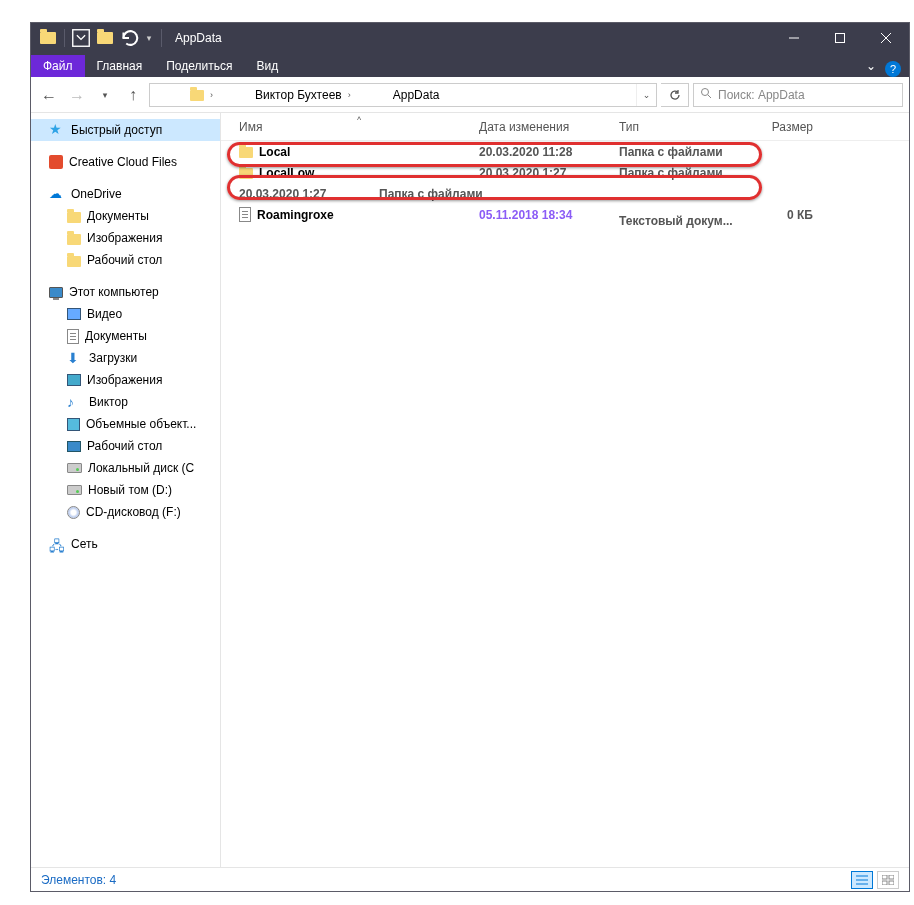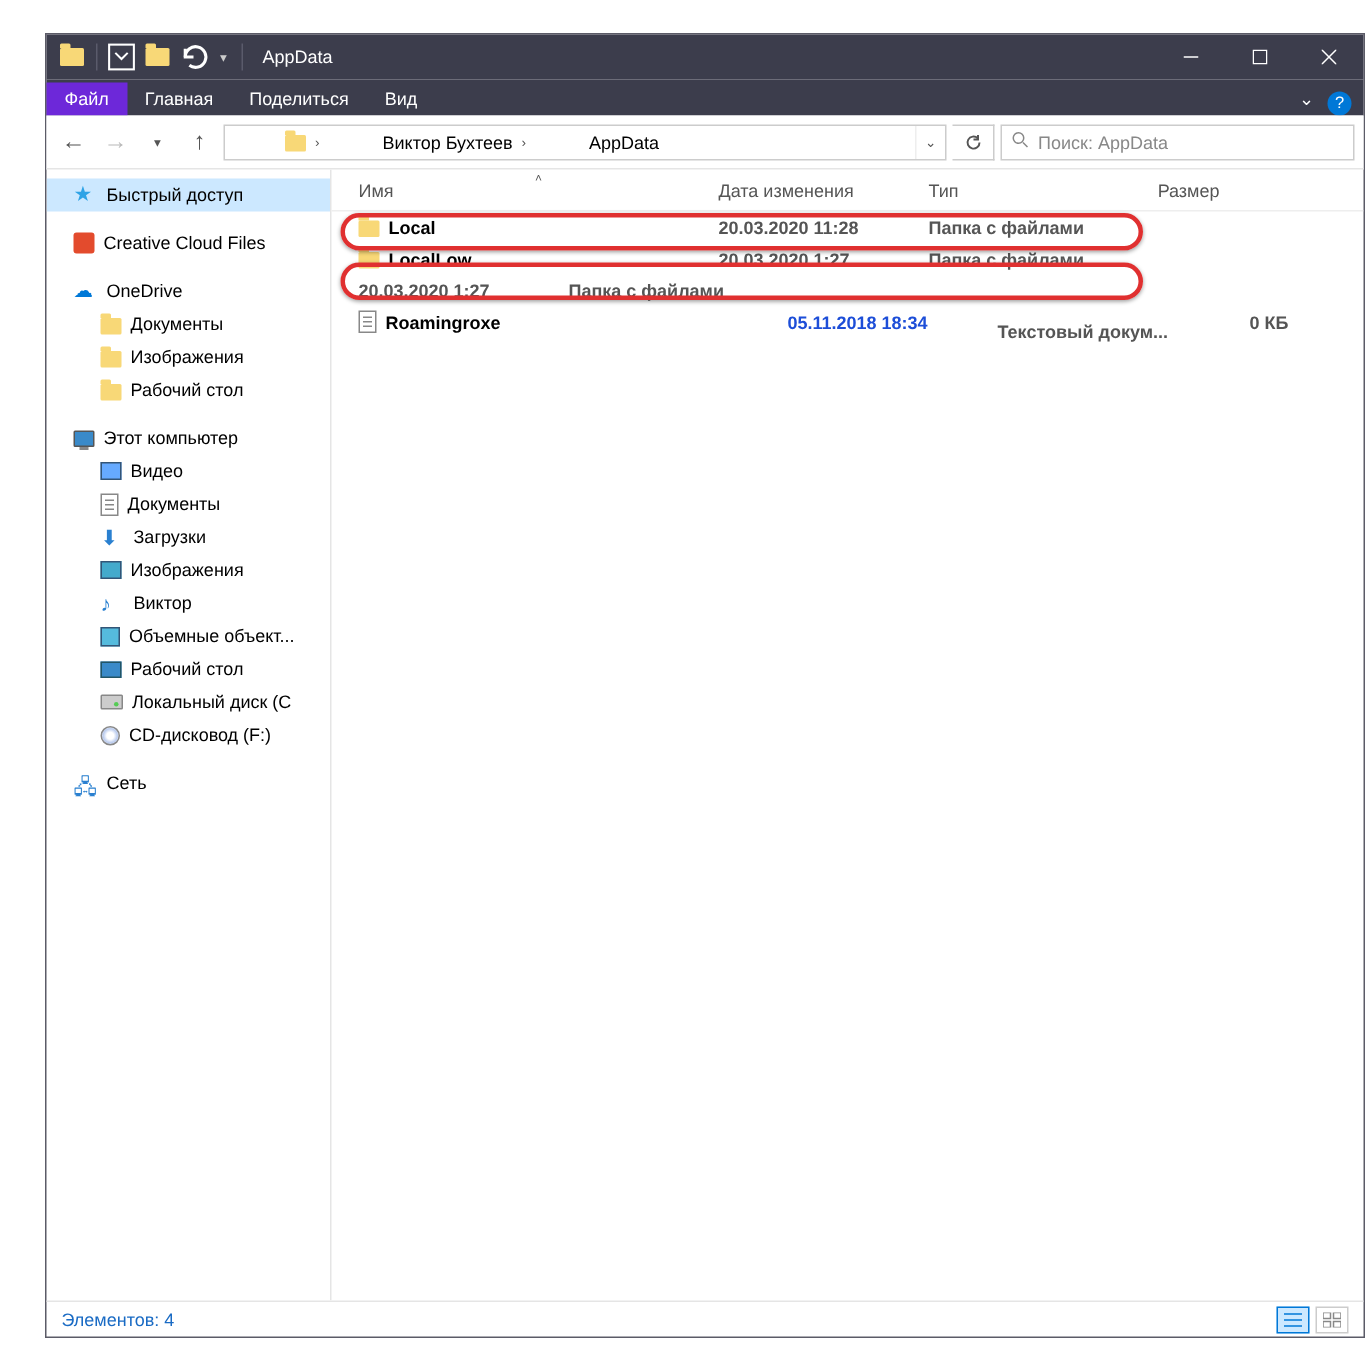--- a/index.html
+++ b/index.html
@@ -28,21 +28,21 @@
 
 
 .navrow { height: 36px; background: #fff; display: flex; align-items: center; padding: 0 6px; gap: 4px; border-bottom: 1px solid #e5e5e5; }
 .nav-btn { width: 24px; height: 24px; display:inline-flex; align-items:center; justify-content:center; color:#555; }
 .nav-btn.disabled { color: #bbb; }
 .addressbar { flex: 1; height: 24px; border: 1px solid #ccc; display: flex; align-items: center; font-size: 12px; }
 .addr-seg { padding: 0 4px; display: inline-flex; align-items: center; gap: 2px; margin-left: 36px; }
 .addr-chev { font-size: 9px; color: #555; padding: 0 2px; }
 .addr-refresh-wrap { width: 28px; height: 24px; border: 1px solid #ccc; border-left: none; display:inline-flex; align-items:center; justify-content:center; }
 .addr-drop { width: 20px; border-left: 1px solid #eee; display:flex; align-items:center; justify-content:center; margin-left:auto; height:100%; }
-.searchbox { width: 236px; height: 24px; border: 1px solid #ccc; display: flex; align-items: center; font-size: 12px; color: #888; padding: 0 6px; gap: 6px; }
+.searchbox { width: 210px; height: 24px; border: 1px solid #ccc; display: flex; align-items: center; font-size: 12px; color: #888; padding: 0 6px; gap: 6px; }
 
 
 .body { flex: 1; display: flex; overflow: hidden; }
 .sidebar { width: 190px; border-right: 1px solid #e5e5e5; padding: 6px 0; font-size: 12px; overflow: hidden; }
 .tree-item { display: flex; align-items: center; height: 22px; padding-left: 18px; gap: 6px; white-space: nowrap; overflow: hidden; }
 .tree-item.child { padding-left: 36px; }
 .tree-item.selected { background: #cce8ff; }
 .tree-group-gap { height: 10px; }
 
 
@@ -235,20 +235,24 @@
           <span class="ico ico-3d"></span>
           <span>Объемные объект...</span>
         </div>
       <div class="tree-item child">
           <span class="ico ico-desk"></span>
           <span>Рабочий стол</span>
         </div>
       <div class="tree-item child">
           <span class="ico ico-drive"></span>
           <span>Локальный диск (C</span>
+        </div>
+      <div class="tree-item child">
+          <span class="ico ico-drive"></span>
+          <span>Новый том (D:)</span>
         </div>
       <div class="tree-item child">
           <span class="ico ico-cd"></span>
           <span>CD-дисковод (F:)</span>
         </div>
       <div class="tree-group-gap"></div>
       <div class="tree-item">
           <span class="ico ico-net">🖧</span>
           <span>Сеть</span>
         </div>
@@ -283,21 +287,21 @@
           <div class="filerow">
             <div class="col-date" style="color: rgb(85, 85, 85);">20.03.2020 1:27</div>
             <div class="col-type" style="color: rgb(85, 85, 85);">Папка с файлами</div>
             <div class="col-size"></div>
           </div>
           <div class="filerow">
             <div class="col-name">
               <span class="ico ico-doc"></span>
               <span>Roamingroxe</span>
             </div>
-            <div class="col-date" style="color: #1d4ed8; margin-left: 46px;">05.11.2018 18:34</div>
+            <div class="col-date" style="color: #8b5cf6;">05.11.2018 18:34</div>
             <div class="col-type" style="color: rgb(85, 85, 85); margin-top: 12px;">Текстовый докум...</div>
             <div class="col-size">0 КБ</div>
           </div>
         </div>
 
       <div class="bubble" style="left:6px; top:29px; width:535px; height:25px;"></div>
       <div class="bubble" style="left:6px; top:62px; width:535px; height:25px;"></div>
     </div>
   </div>
 

